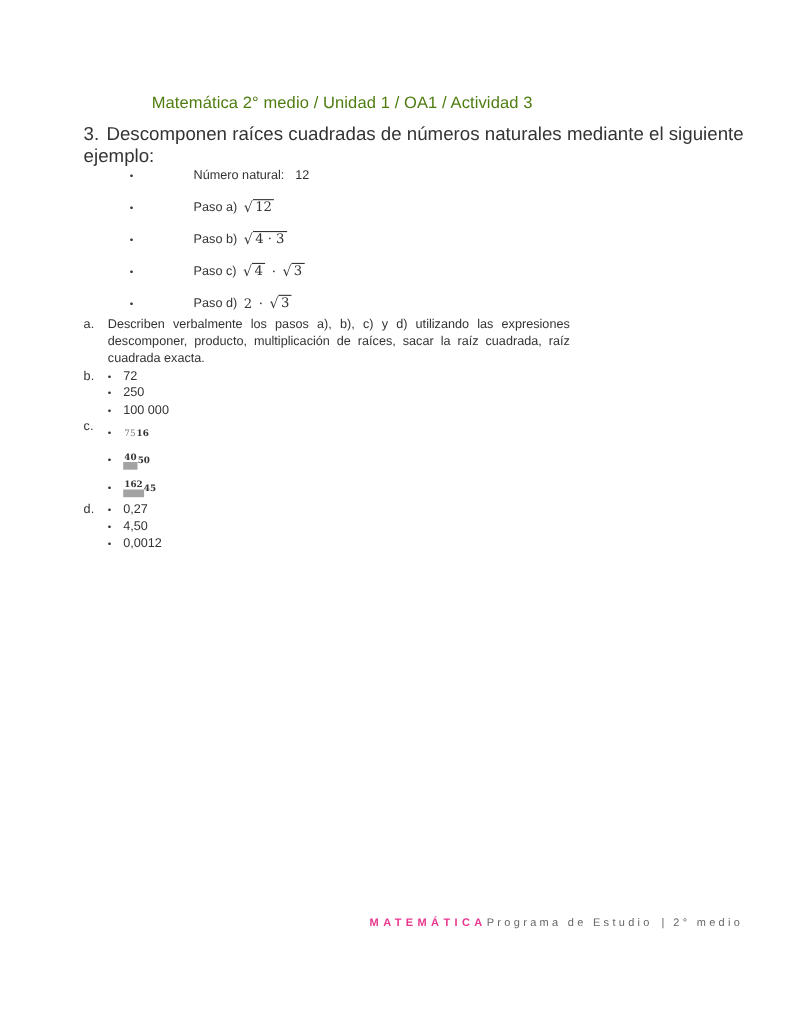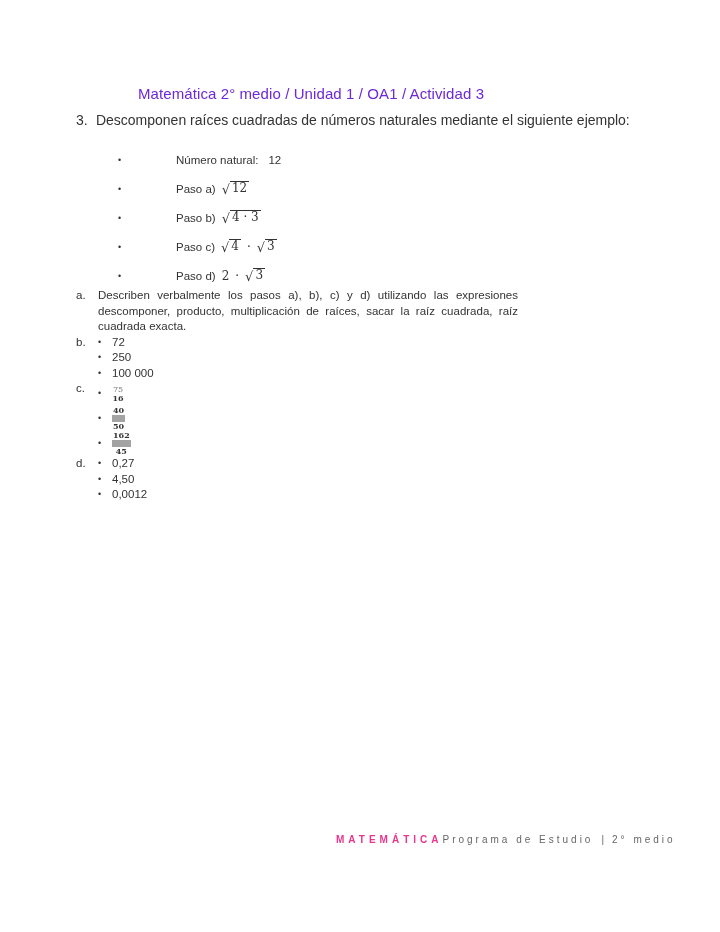--- a/index.html
+++ b/index.html
@@ -2,42 +2,42 @@
 <html><head>
   <meta charset="utf-8">
   <style>
     html, body { margin: 0; padding: 0; background: #ffffff; }
     body {
       width: 720px; height: 932px; position: relative; overflow: hidden;
       font-family: "Liberation Sans", sans-serif; color: #222;
     }
     .page-title {
       position: absolute; top: 85px; left: 0; width: 622px; text-align: center;
-      color: #6d28d9; font-size: 15px; letter-spacing: 0.1px;
+      color: #4d7c0f; font-size: 15px; letter-spacing: 0.1px;
     }
     .intro {
-      position: absolute; top: 112px; left: 76px; font-size: 14px; color: #333;
+      position: absolute; top: 112px; left: 76px; font-size: 17px; color: #333;
     }
     .intro .num { display: inline-block; width: 16px; }
     .steps { position: absolute; top: 145px; left: 118px; margin: 0; padding: 0; list-style: none; }
     .steps li { height: 29px; font-size: 11.5px; color: #333; display: flex; align-items: center; }
     .steps .bullet { width: 42px; font-size: 9px; }
     .steps .label { margin-right: 6px; margin-left: 16px; }
     .math { font-family: "DejaVu Serif", serif; font-size: 12px; }
     .sqrt { display: inline-flex; align-items: flex-end; }
     .sqrt .rad { font-size: 13px; line-height: 1; }
     .sqrt .rad-body { border-top: 1px solid #333; padding: 0 2px; line-height: 1.1; }
     .questions { position: absolute; top: 288px; left: 76px; width: 442px; }
     .q { display: flex; font-size: 11.5px; color: #333; line-height: 15.5px; margin-bottom: 0; }
     .q .letter { width: 22px; flex: none; }
     .q .body { flex: 1; text-align: justify; }
     .sub { list-style: none; margin: 0; padding: 0 0 0 0; }
     .sub li { display: flex; align-items: center; font-size: 11.5px; line-height: 15.5px; }
     .sub .b { width: 14px; font-size: 9px; }
-    .frac { display: inline-flex; flex-direction: column; align-items: center; font-family: "DejaVu Serif", serif; font-size: 8px; font-weight: bold; line-height: 9px; }
+    .frac { display: inline-flex; align-items: center; font-family: "DejaVu Serif", serif; font-size: 8px; font-weight: bold; line-height: 9px; }
     .frac .n { border-bottom: 7px solid #a3a3a3; padding: 0 1px; }
     .frac.faint .n { border-bottom: none; font-weight: normal; color: #777; }
     .frac-item { height: 25px; }
     .footer {
       position: absolute; top: 834px; left: 336px; font-size: 10px; color: #666;
       letter-spacing: 3px; display: flex; align-items: center;
     }
     .footer .brand { color: #e8368f; font-weight: bold; letter-spacing: 4px; }
     .footer .sep { margin: 0 8px; letter-spacing: 0; color: #666; }
   </style>

